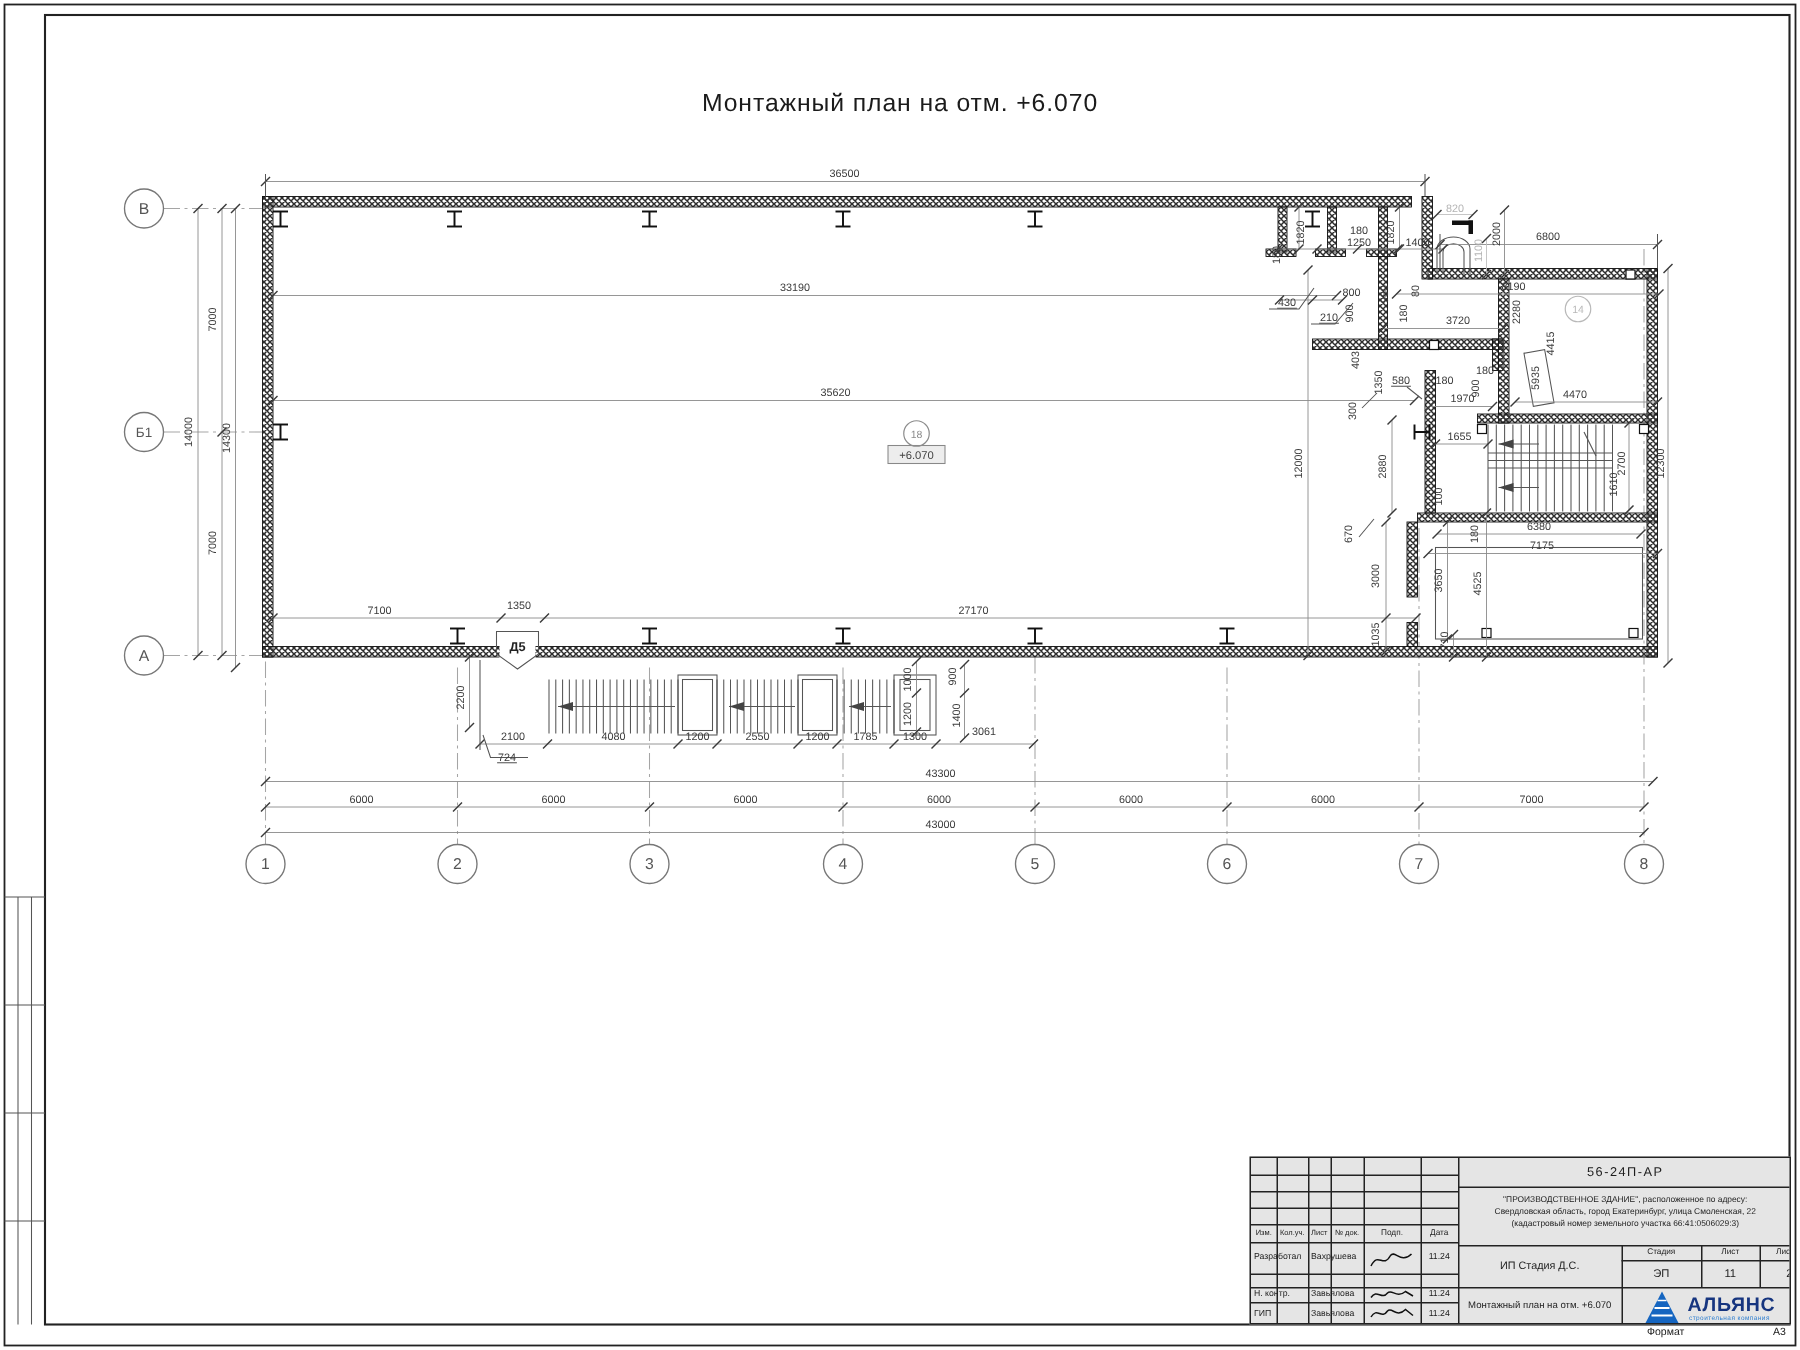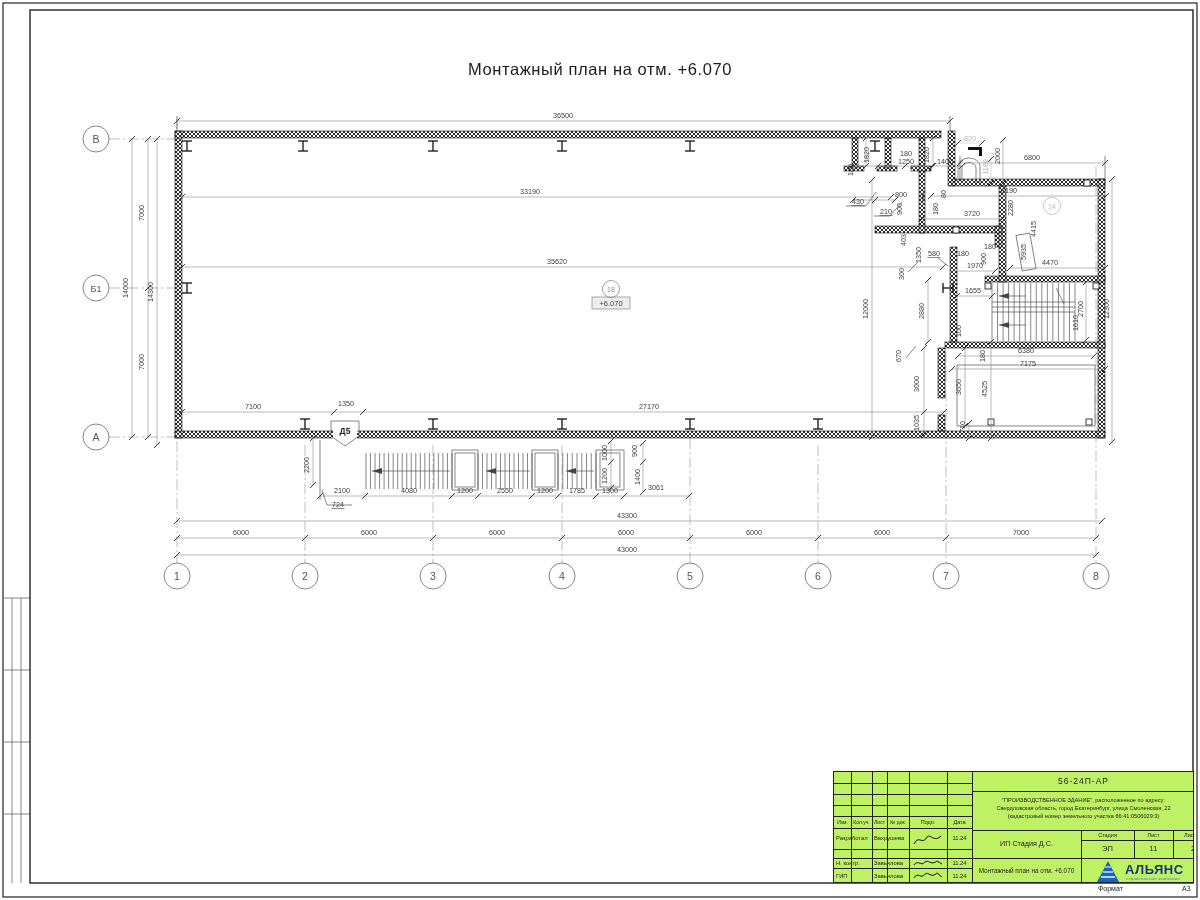--- a/index.html
+++ b/index.html
@@ -13,21 +13,21 @@
   .tick{stroke:#3a3a3a;stroke-width:1;}
   .axis{stroke:#a5a5a5;stroke-width:.7;stroke-dasharray:11 3 2 3;fill:none;}
   .axc{fill:none;stroke:#777;stroke-width:.9;}
   .frame{fill:none;stroke:#222;}
   .ib{stroke:#111;stroke-width:1.3;}
   .sq{fill:#fff;stroke:#111;stroke-width:.8;}
   #page-title{position:absolute;left:0;top:60px;width:1200px;text-align:center;
       font-size:16.5px;letter-spacing:.6px;color:#1b1b1b;}
   
   #tb{position:absolute;left:833px;top:771px;width:361px;height:112px;
-      border:1.4px solid #222;background:#bef264;overflow:hidden;box-sizing:border-box;}
+      border:1.4px solid #222;background:#e5e5e5;overflow:hidden;box-sizing:border-box;}
   #tb .vl{position:absolute;top:0;bottom:0;width:1px;background:#222;}
   #tb .hl{position:absolute;height:1px;background:#222;}
   #tb .cell{position:absolute;color:#1d1d1d;overflow:hidden;}
   .c{text-align:center;}
   #logo-name{font-weight:bold;font-size:13px;color:#16357f;letter-spacing:.5px;}
   #logo-sub{font-size:4.3px;color:#2f7fd0;letter-spacing:.3px;}
   .fmt{position:absolute;top:885px;font-size:7px;color:#222;}
 </style>
 </head>
 <body>

